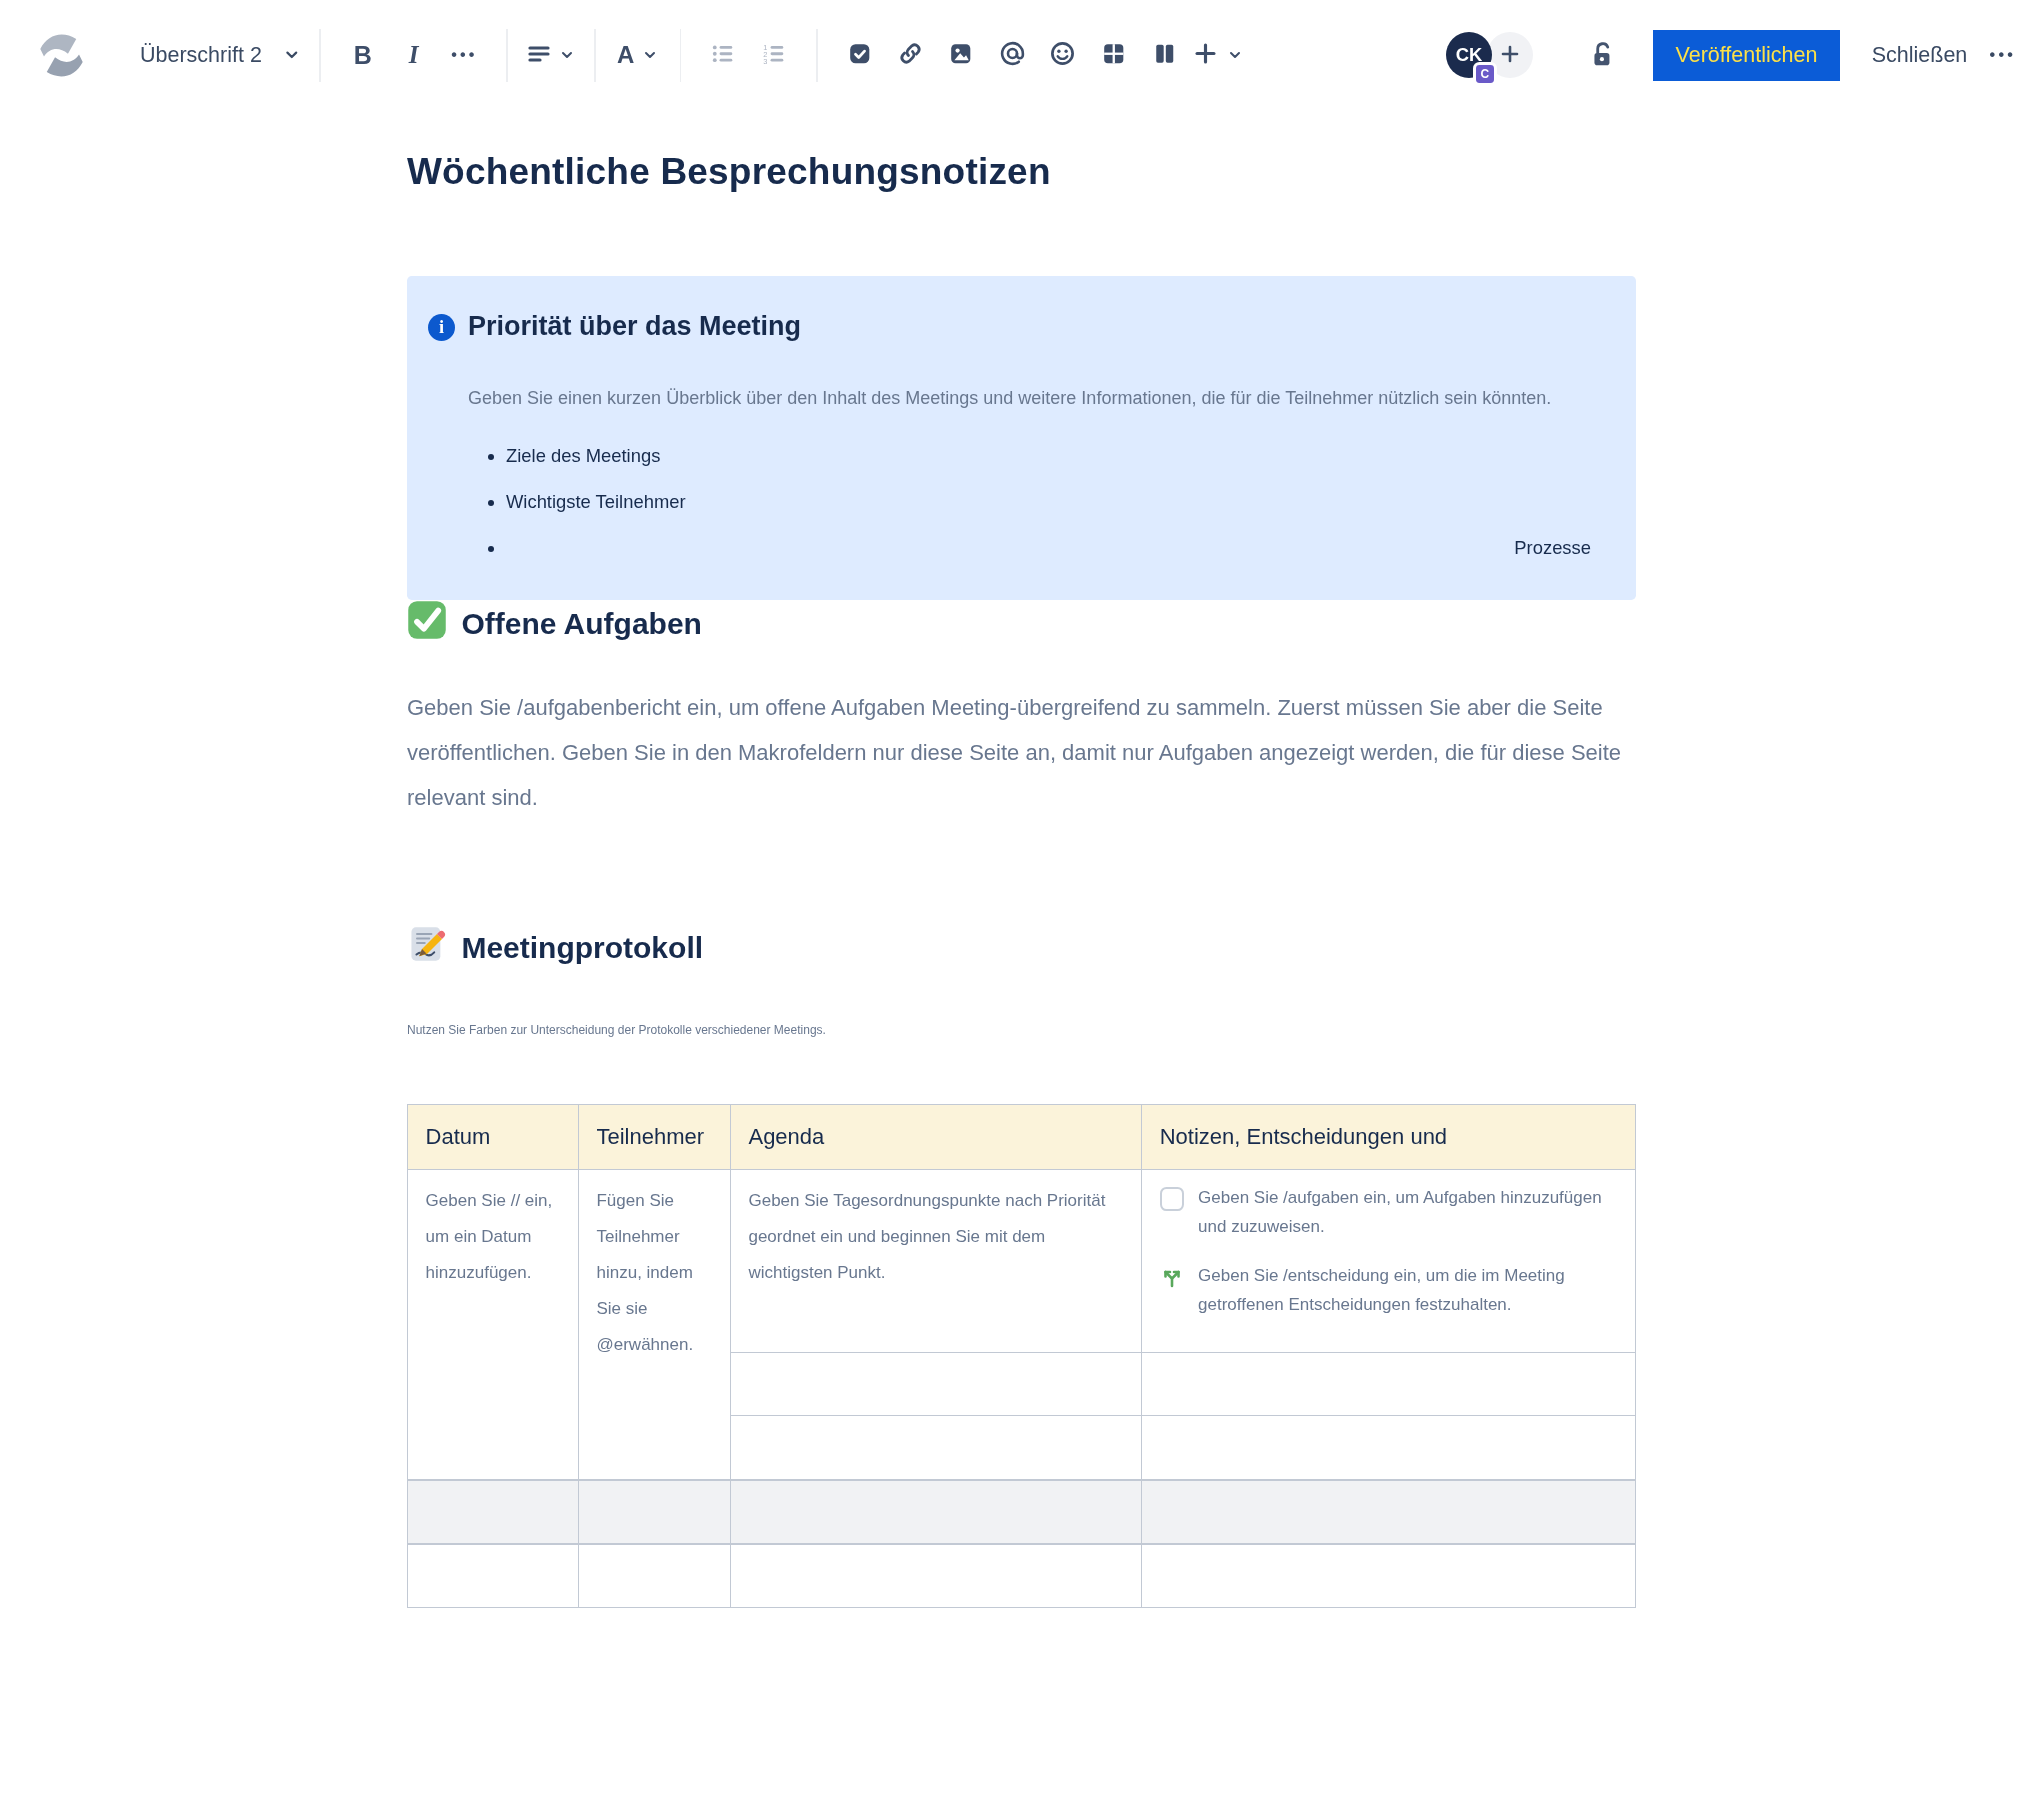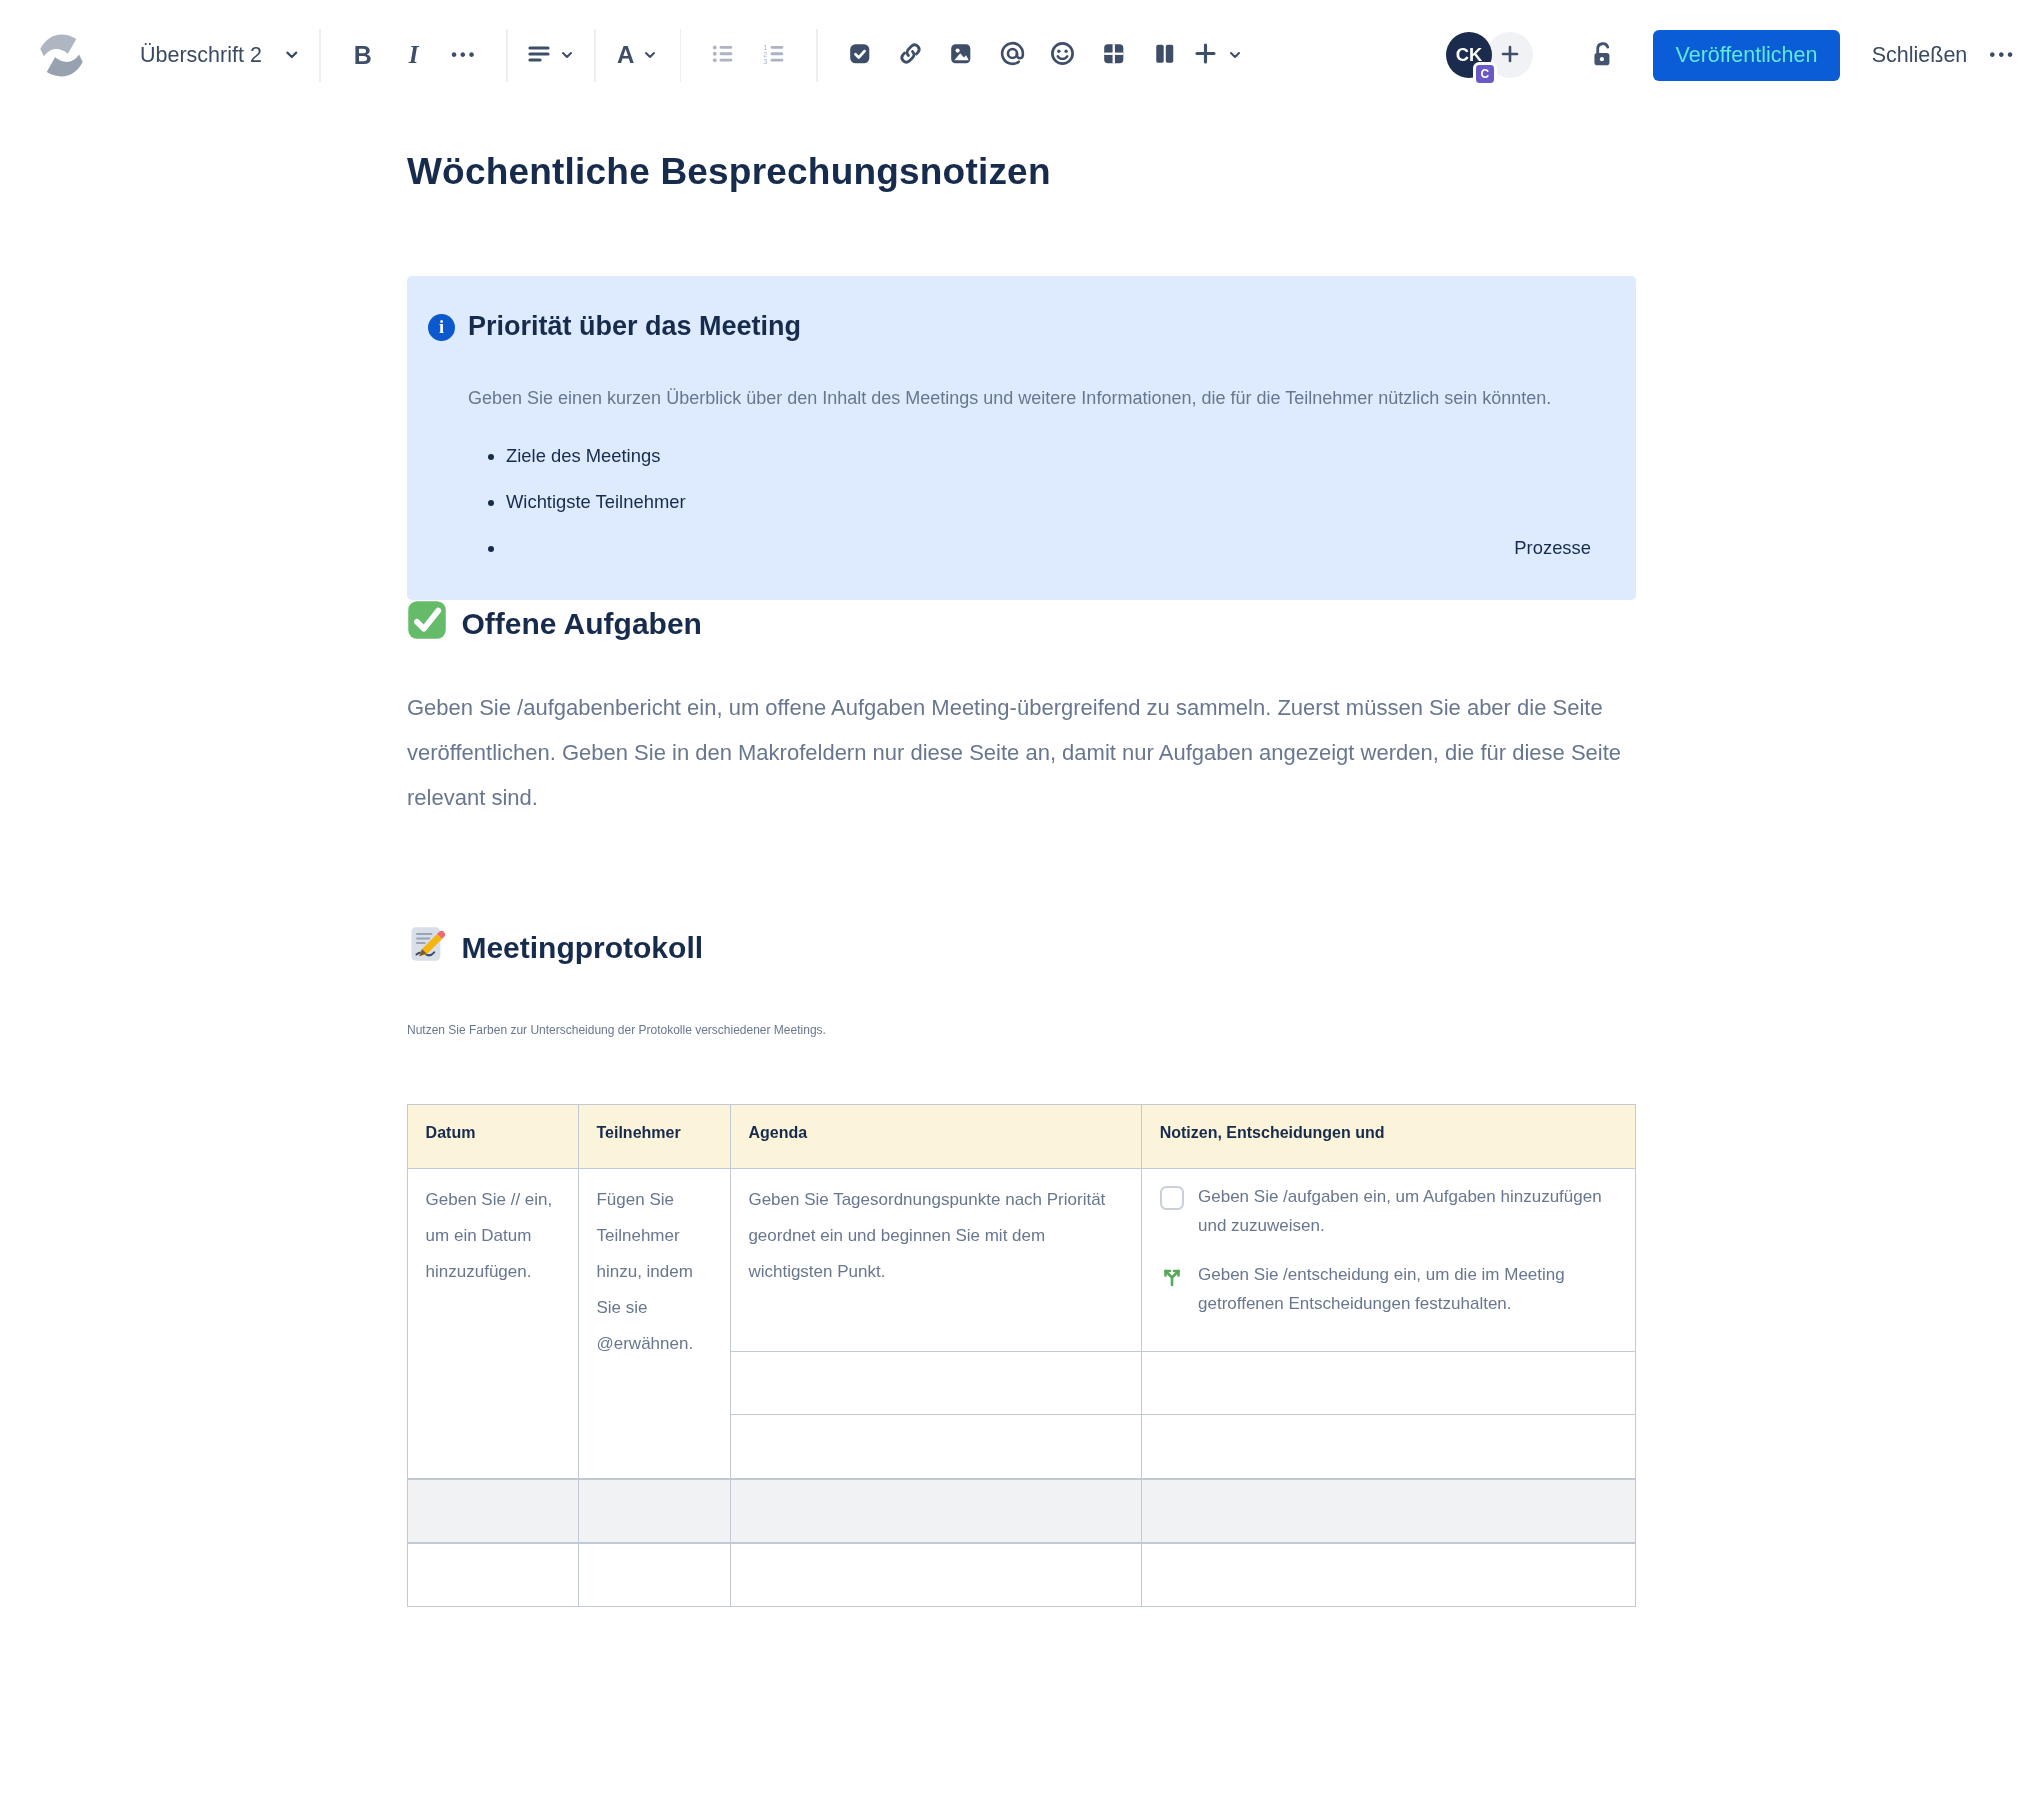--- a/index.html
+++ b/index.html
@@ -25,22 +25,22 @@
   .avatars { display:flex; align-items:center; }
   .avatar { width:46px; height:46px; border-radius:50%; background:#1B2B4D; color:#fff;
             display:flex; align-items:center; justify-content:center; font-size:18.4px; font-weight:700;
             position:relative; z-index:2; }
   .avatar-badge { position:absolute; bottom:-8px; right:-4.8px; width:24px; height:24px; border-radius:6.4px;
             background:#6A5AC8; border:3.2px solid #fff; color:#fff; font-size:12px; font-weight:700;
             display:flex; align-items:center; justify-content:center; z-index:3; }
   .avatar-add { width:46px; height:46px; border-radius:50%; background:#F1F2F5; margin-left:-4.8px;
             display:flex; align-items:center; justify-content:center; z-index:1; cursor:pointer; }
   .lock-btn { margin:0 37px 0 53px; display:flex; cursor:pointer; }
-  .publish-btn { height:51px; padding:0 22.3px; background:#0B5CD7; border:none; border-radius:6px;
-            color:#5eead4; font-size:21.5px; font-family:"Liberation Sans",sans-serif; cursor:pointer; }
+  .publish-btn { height:51px; padding:0 22.3px; background:#0B5CD7; border:none; border-radius:0;
+            color:#fde047; font-size:21.5px; font-family:"Liberation Sans",sans-serif; cursor:pointer; }
   .close-btn { margin-left:32px; font-size:21.5px; color:#3A4A63; background:none; border:none;
             font-family:"Liberation Sans",sans-serif; cursor:pointer; }
   .overflow-btn { margin-left:22.3px; font-size:16px; letter-spacing:3.2px; font-weight:700; color:#3A4A63; cursor:pointer; }
 
   
   .content { width:1229px; margin:41px auto 0; }
   h1.page-title { font-size:37px; font-weight:700; color:#172B4D; letter-spacing:0.2px; }
 
   .info-panel { margin-top:83px; background:#DEEBFF; border-radius:4.8px; position:relative;
                 padding:35px 45px 41px 61px; }
@@ -57,21 +57,21 @@
   .sec-open-tasks { }
   .sec-open-tasks p { margin-top:38px; font-size:22px; line-height:45px; color:#68778F; max-width:1225px; }
   .sec-minutes { margin-top:104px; }
   .sec-minutes p { margin-top:37px; font-size:12px; line-height:45px; color:#68778F; }
 
   
   table.minutes { border-collapse:collapse; width:1229px; margin-top:51px; }
   table.minutes col.c1{width:171px} table.minutes col.c2{width:152px}
   table.minutes col.c3{width:412px} table.minutes col.c4{width:495px}
   table.minutes th, table.minutes td { border:1.6px solid #C2C9D4; vertical-align:top; text-align:left; }
-  table.minutes th { background:#FBF3DA; padding:19px 17.6px; font-size:16px; font-weight:700; color:#172B4D; height:64px; }
+  table.minutes th { background:#FBF3DA; padding:19px 17.6px; font-size:22px; font-weight:400; color:#172B4D; height:64px; }
   table.minutes td { padding:12.8px 17.6px; font-size:17px; line-height:36px; color:#68778F; }
   tr.r1 td { height:183px; }
   tr.r2 td { height:63px; } tr.r3 td { height:64px; }
   tr.r4 td { height:64px; background:#F1F2F4; border-top-width:2.4px; }
   tr.r5 td { height:64px; border-top-width:2.4px; }
   .note-item { display:flex; gap:14.4px; font-size:17px; line-height:29.5px; margin-bottom:19px; }
   .note-item:last-child { margin-bottom:0; }
   .task-checkbox { flex:0 0 24px; width:24px; height:24px; margin-top:4px; border:2.4px solid #C9D0DA;
                    border-radius:6.4px; background:#fff; cursor:pointer; }
   .decision-glyph { flex:0 0 24px; margin-top:4px; }

